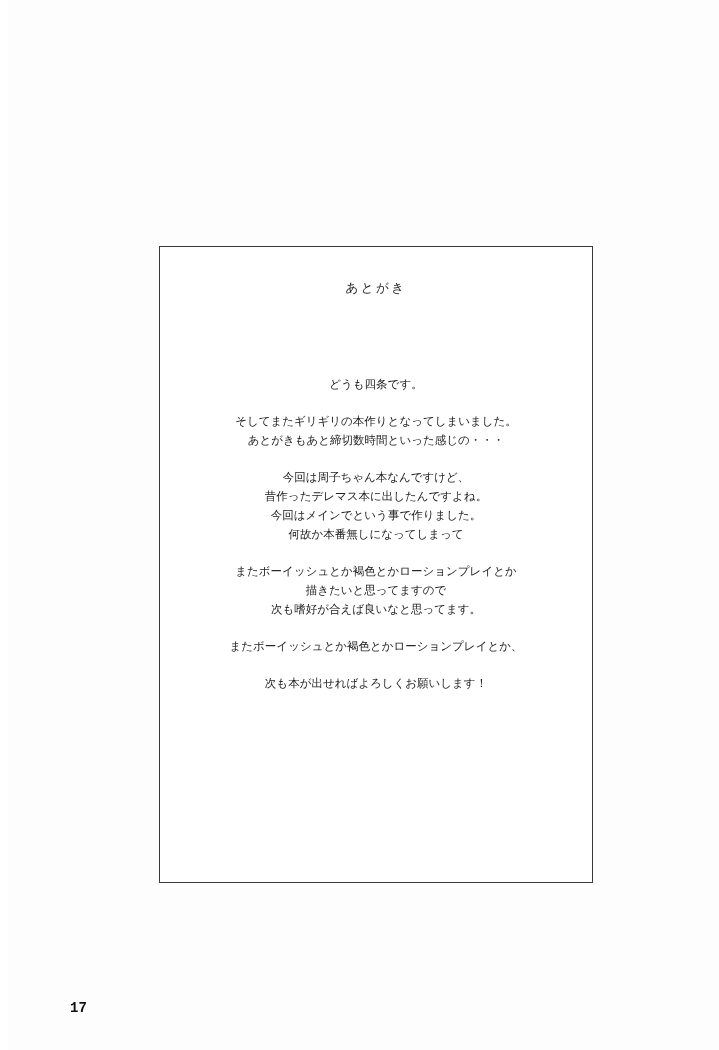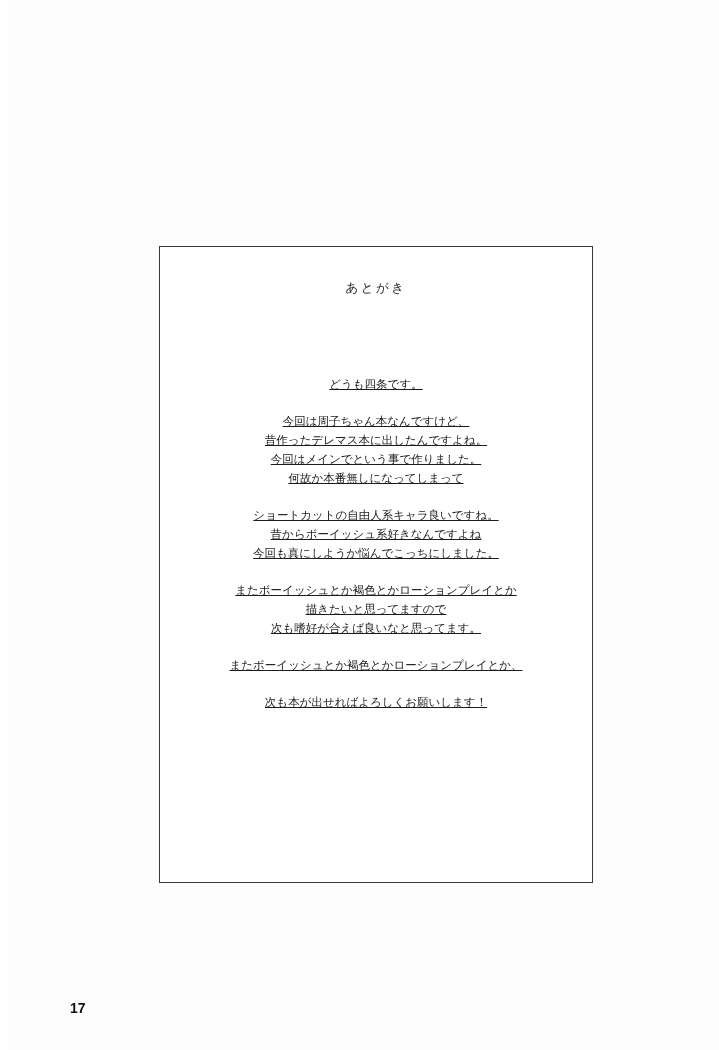--- a/index.html
+++ b/index.html
@@ -48,63 +48,61 @@
     left: 0;
     top: 128px;
     width: 100%;
     text-align: center;
     font-size: 11.5px;
     line-height: 19px;
     color: #1c1c1c;
   }
   .para {
     margin: 0 0 18px 0;
-    text-decoration: underline;
   }
   .para:last-child {
     margin-bottom: 16px;
   }
   .line {
     display: block;
     white-space: nowrap;
   }
   .page-number {
     position: absolute;
     left: 62px;
     top: 1000px;
     font-size: 14px;
     font-weight: bold;
     color: #111111;
-    font-family: Liberation Sans, sans-serif;
+    font-family: Liberation Mono, monospace;
     text-align: right;
   }
 </style>
 </head>
 <body>
 
 <div class="page">
 
   <div class="frame">
 
     <div class="afterword-title">あとがき</div>
 
     <div class="body-text">
       <p class="para">
         <span class="line">どうも四条です。</span>
       </p>
       <p class="para">
+        <span class="line">そしてまたギリギリの本作りとなってしまいました。</span>
+        <span class="line">あとがきもあと締切数時間といった感じの・・・</span>
+      </p>
+      <p class="para">
         <span class="line">今回は周子ちゃん本なんですけど、</span>
         <span class="line">昔作ったデレマス本に出したんですよね。</span>
         <span class="line">今回はメインでという事で作りました。</span>
         <span class="line">何故か本番無しになってしまって</span>
-      </p>
-      <p class="para">
-        <span class="line">ショートカットの自由人系キャラ良いですね。</span>
-        <span class="line">昔からボーイッシュ系好きなんですよね</span>
-        <span class="line">今回も真にしようか悩んでこっちにしました。</span>
       </p>
       <p class="para">
         <span class="line">またボーイッシュとか褐色とかローションプレイとか</span>
         <span class="line">描きたいと思ってますので</span>
         <span class="line">次も嗜好が合えば良いなと思ってます。</span>
       </p>
       <p class="para">
         <span class="line">またボーイッシュとか褐色とかローションプレイとか、</span>
       </p>
       <p class="para">

